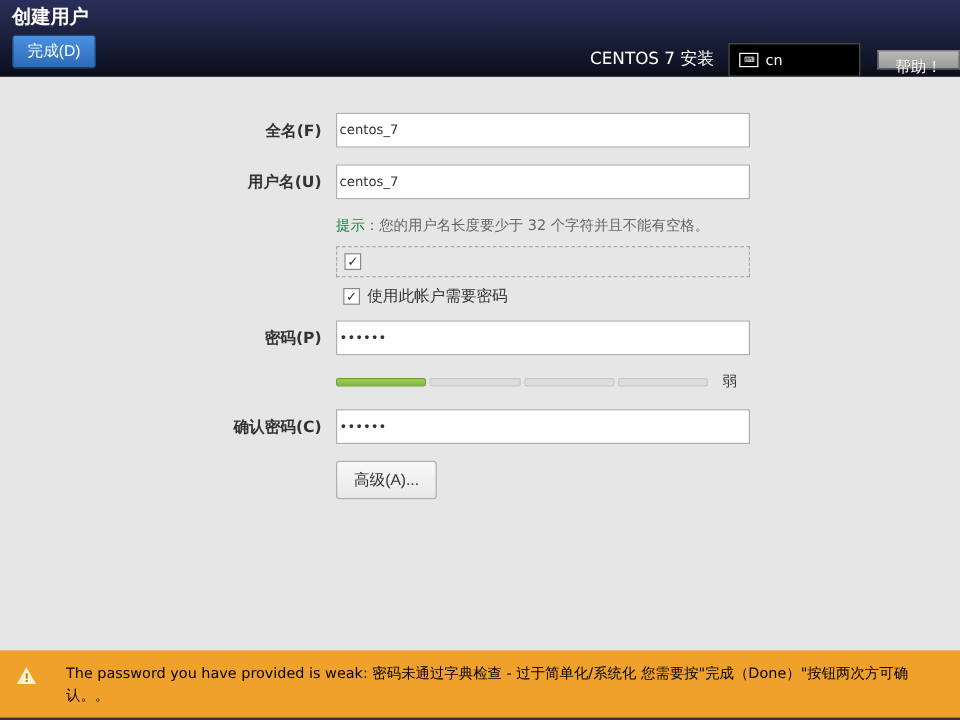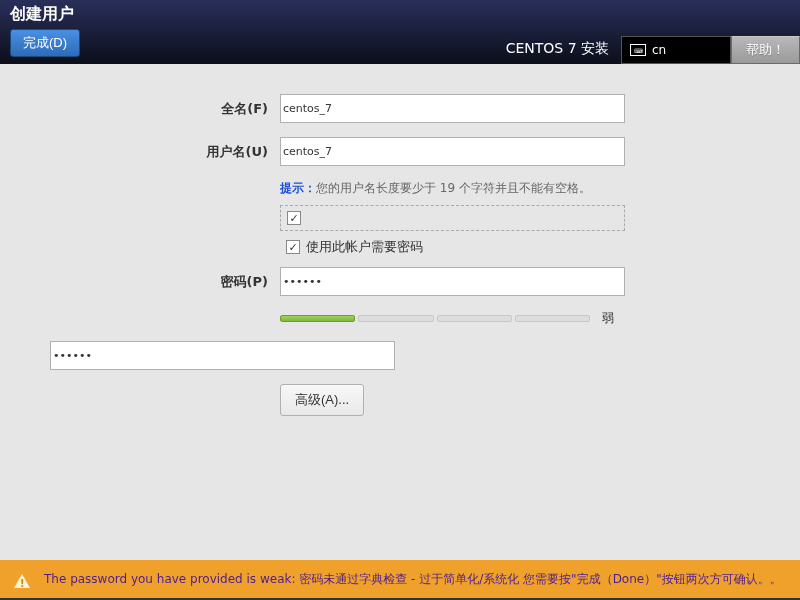--- a/index.html
+++ b/index.html
@@ -47,21 +47,21 @@
     }
     .install-title {
       font-size: 14px;
       color: white;
       margin-bottom: 6px;
       padding-right: 12px;
     }
     .header-controls {
       display: flex;
       align-items: center;
-      gap: 0;
+      gap: 14px;
     }
     .keyboard-indicator {
       background: black;
       color: white;
       border: 1px solid #555;
       padding: 3px 8px;
       display: flex;
       align-items: center;
       gap: 6px;
       font-size: 12px;
@@ -79,21 +79,21 @@
       letter-spacing: -1px;
     }
     .help-button {
       background: linear-gradient(to bottom, #b8b8b8, #9a9a9a);
       border: 1px solid #6a6a6a;
       border-top-color: #c8c8c8;
       color: white;
       padding: 4px 14px;
       font-size: 13px;
       cursor: pointer;
-      height: 28px;
+      height: 16px;
       text-shadow: 0 1px 0 rgba(0,0,0,0.3);
     }
     .form-area {
       padding: 30px 50px 0 50px;
     }
     .form-row {
       display: flex;
       align-items: center;
       margin-bottom: 14px;
     }
@@ -116,22 +116,22 @@
       font-size: 11px;
       font-family: inherit;
       color: #333;
     }
     .hint-text {
       color: #666;
       font-size: 12px;
       margin-bottom: 8px;
     }
     .hint-label {
-      font-weight: bold;
-      color: #1d4ed8;
+      font-weight: normal;
+      color: #15803d;
     }
     .checkbox-row {
       display: flex;
       align-items: center;
       padding: 5px 6px;
       gap: 6px;
       color: #333;
     }
     .checkbox-row.bordered {
       border: 1px dashed #aaa;
@@ -183,25 +183,25 @@
       font-size: 13px;
       color: #333;
       cursor: pointer;
     }
     .warning-bar {
       position: absolute;
       bottom: 0;
       left: 0;
       right: 0;
       background: #f0a12c;
-      color: #4c1d95;
+      color: #000000;
       padding: 10px 14px;
       display: flex;
       align-items: flex-start;
-      gap: 14px;
+      gap: 25px;
       font-size: 12px;
       line-height: 1.5;
       border-bottom:2px solid #333;
     }
     .warning-icon {
       width: 0;
       height: 0;
       border-left: 8px solid transparent;
       border-right: 8px solid transparent;
       border-bottom: 14px solid #fff3d0;
@@ -248,21 +248,21 @@
 
   <div class="form-row">
     <div class="form-label">用户名(U)</div>
     <input class="text-input" type="text" value="centos_7" style="">
   </div>
 
   <div class="form-row" style="margin-bottom:6px;">
     <div class="form-label"></div>
     <div class="form-control-col">
       <div class="hint-text">
-        <span class="hint-label">提示：</span><span>您的用户名长度要少于 19 个字符并且不能有空格。</span>
+        <span class="hint-label">提示：</span><span>您的用户名长度要少于 32 个字符并且不能有空格。</span>
       </div>
       <div class="checkbox-row bordered">
         <span class="checkbox">✓</span>
       </div>
       <div class="checkbox-row">
         <span class="checkbox">✓</span>
         <span>使用此帐户需要密码</span>
       </div>
     </div>
   </div>
@@ -279,20 +279,21 @@
         <div class="strength-segment filled"></div>
         <div class="strength-segment"></div>
         <div class="strength-segment"></div>
         <div class="strength-segment"></div>
       </div>
       <span class="strength-label">弱</span>
     </div>
   </div>
 
   <div class="form-row">
+    <div class="form-label">确认密码(C)</div>
     <input class="text-input" type="text" value="••••••" style="">
   </div>
 
   <div class="form-row">
     <div class="form-label"></div>
     <div class="form-control-col">
       <button class="advanced-button">高级(A)...</button>
     </div>
   </div>
 

